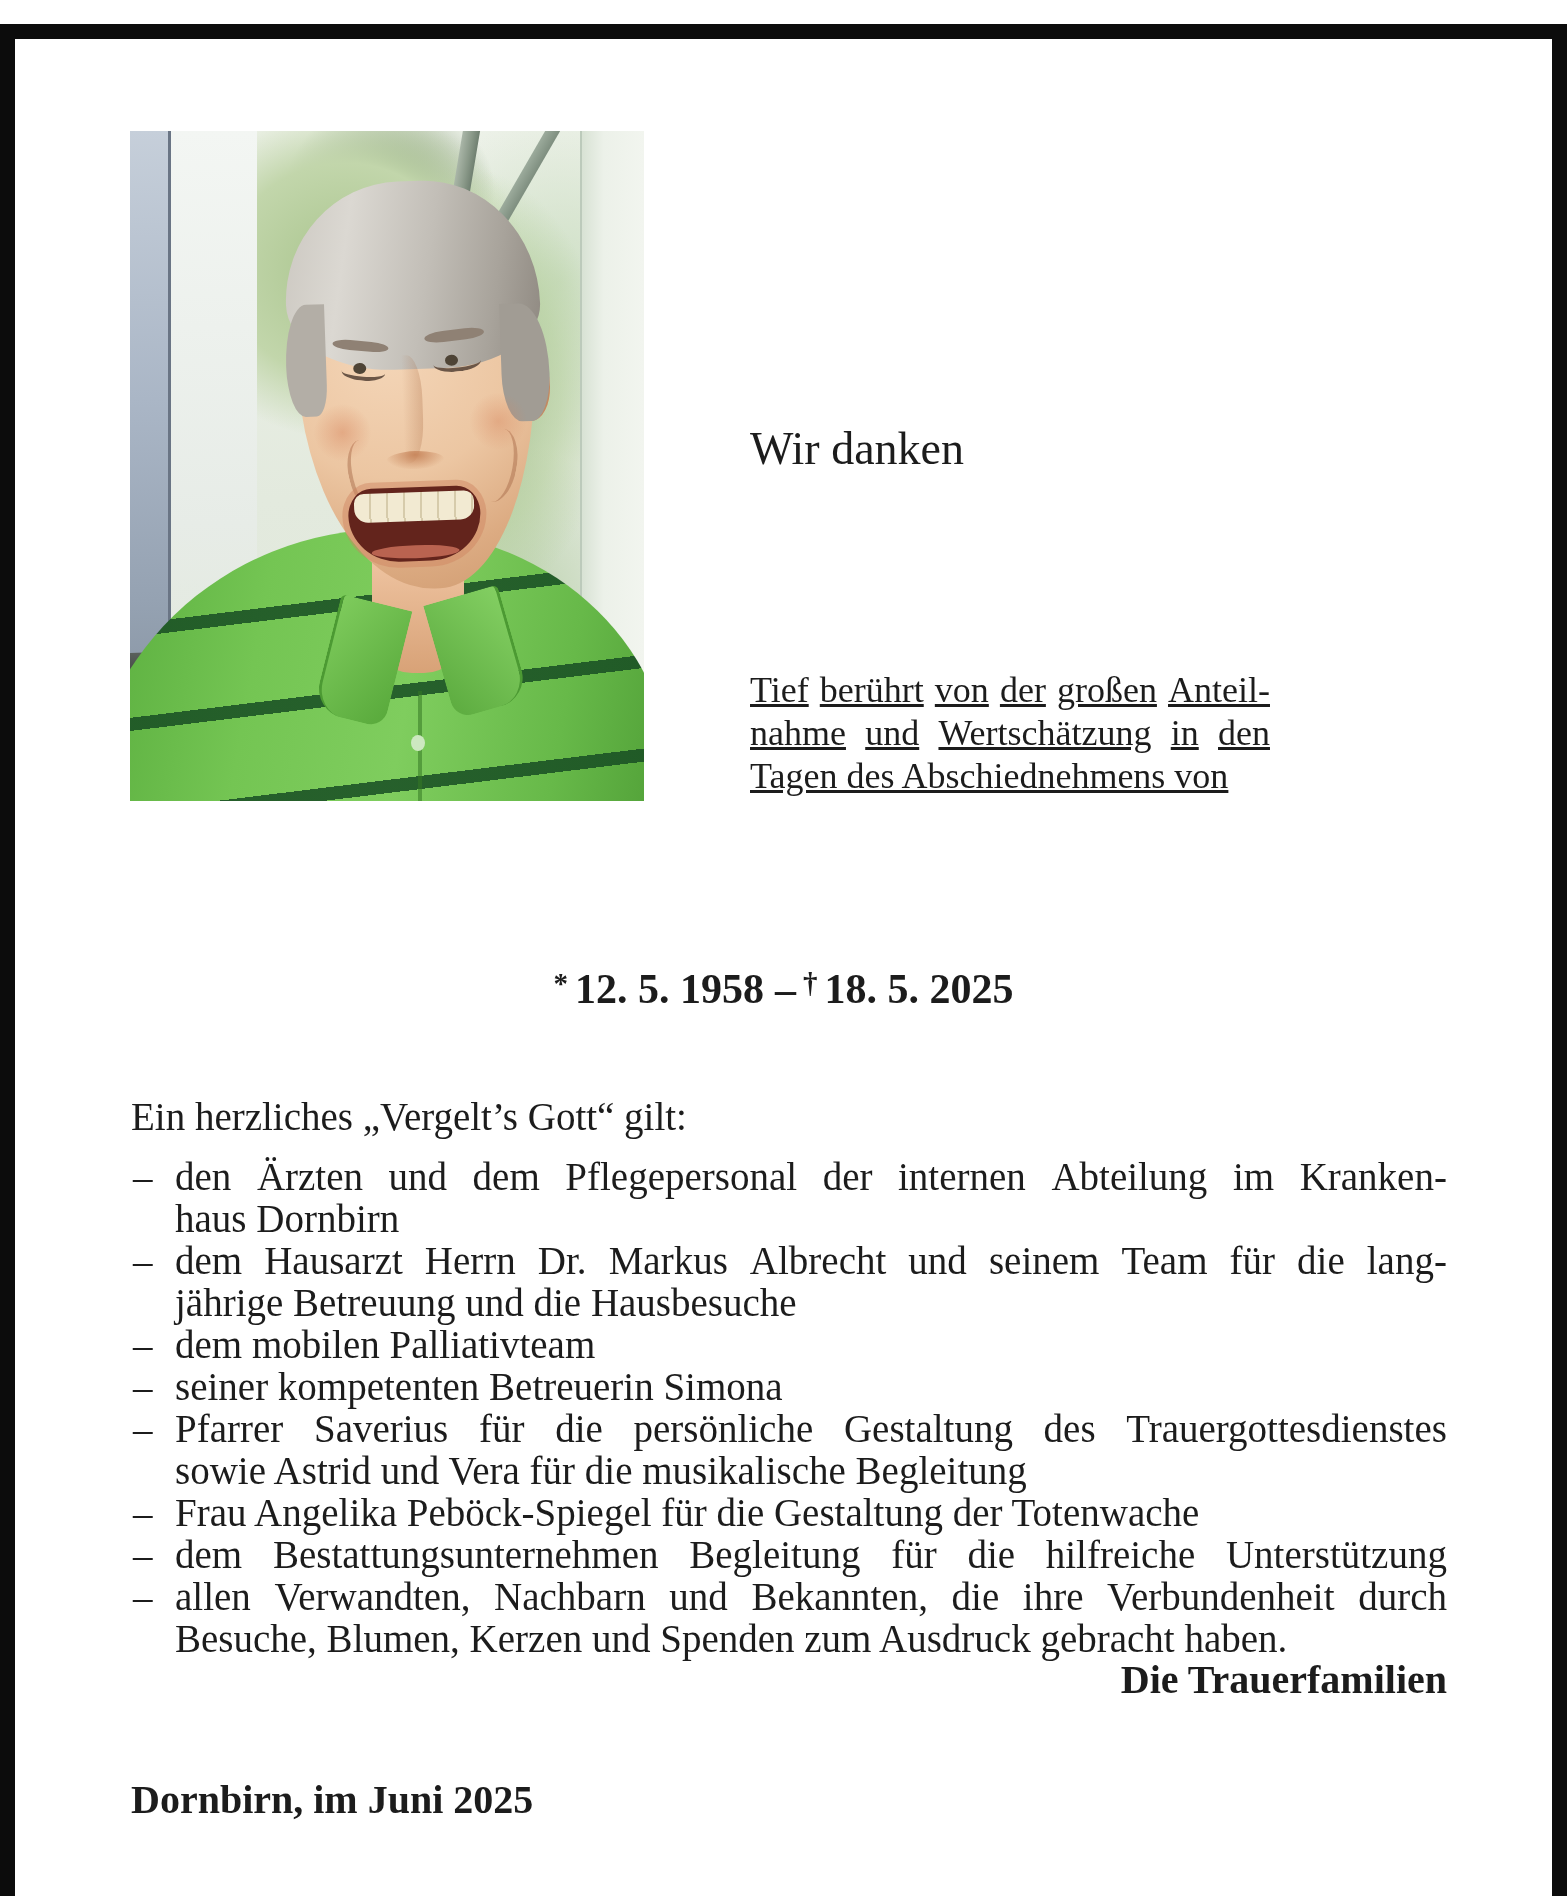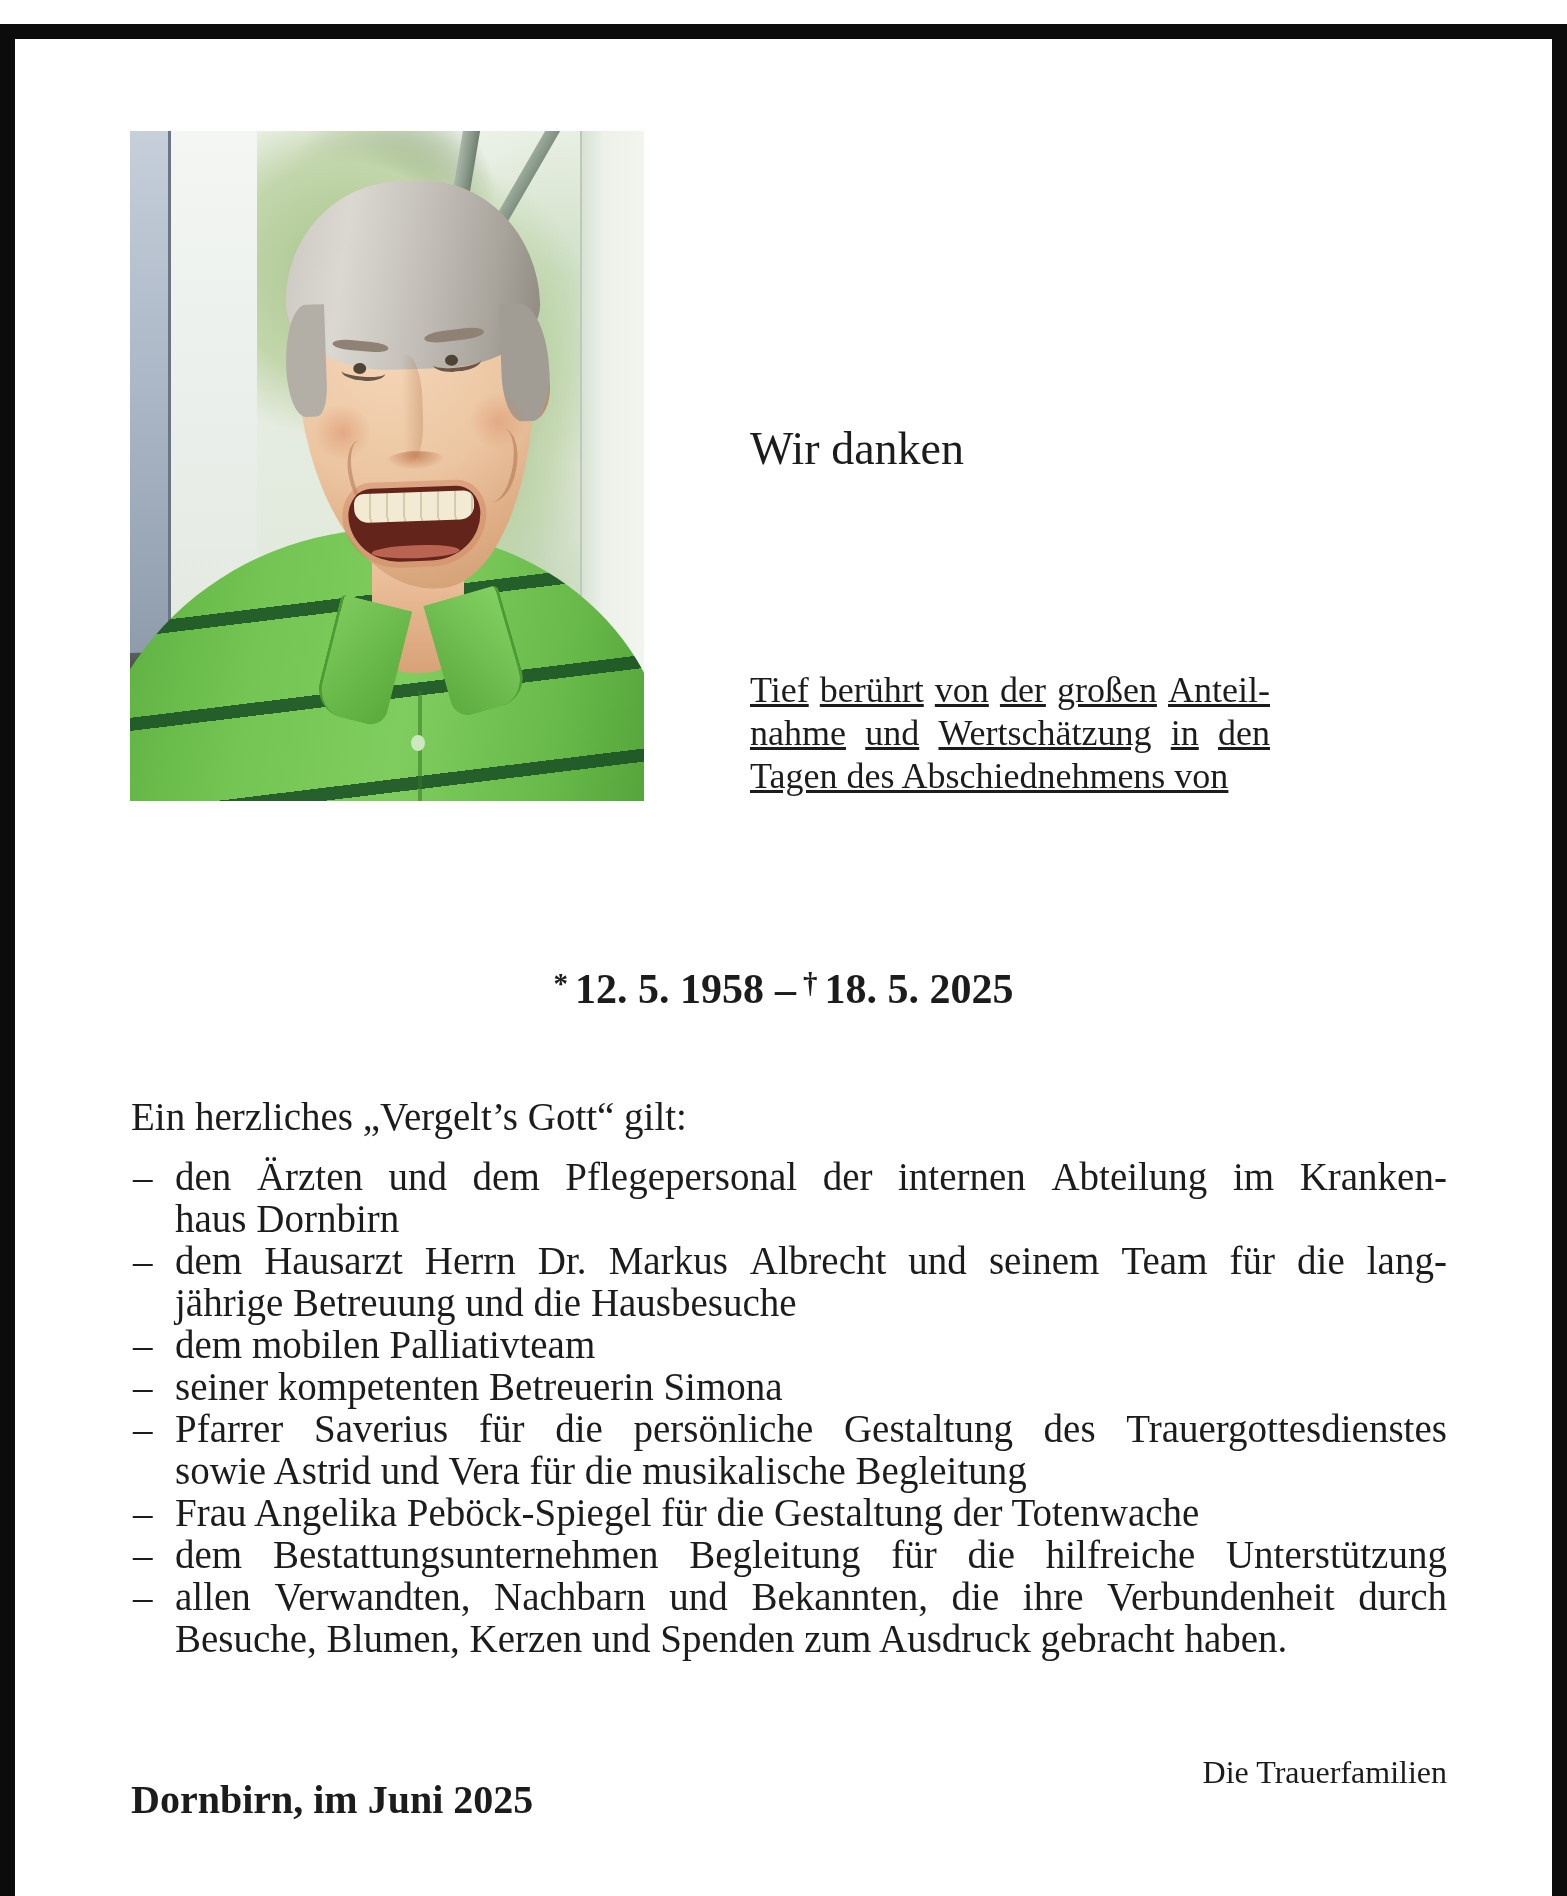--- a/index.html
+++ b/index.html
@@ -61,21 +61,21 @@
   .name{position:absolute;left:120px;right:120px;top:824px;text-align:center;font-size:99px;line-height:1;letter-spacing:1px;}
   .dates{position:absolute;left:120px;right:120px;top:944px;text-align:center;font-size:42px;font-weight:bold;line-height:1;}
   .dates .sym{font-size:29px;position:relative;top:-10px;margin-right:7px;font-weight:bold;}
   .dates .sep{margin:0 7px 0 11px;}
   .thanks-head{position:absolute;left:131px;top:1072px;font-size:39px;line-height:42px;}
   .thanks{position:absolute;left:131px;top:1132px;width:1316px;font-size:39px;line-height:42px;}
   .tl{position:relative;padding-left:44px;white-space:nowrap;}
   .tl.start::before{content:"–";position:absolute;left:2px;top:0;}
   .flexjust{display:flex;justify-content:space-between;}
   .pl{white-space:nowrap;}
-  .sig{position:absolute;right:120px;top:1732px;font-size:32px;font-weight:normal;line-height:1;}
+  .sig{position:absolute;right:120px;top:1636px;font-size:40px;font-weight:bold;line-height:1;}
   .placeline{position:absolute;left:131px;top:1756px;font-size:40px;line-height:1;}
   .placeline .place{font-weight:bold;}
   .placeline .when{margin-left:10px;font-weight:bold;}
 </style>
 </head>
 <body>
 
 <div class="page">
   <div class="frame"></div>
 

